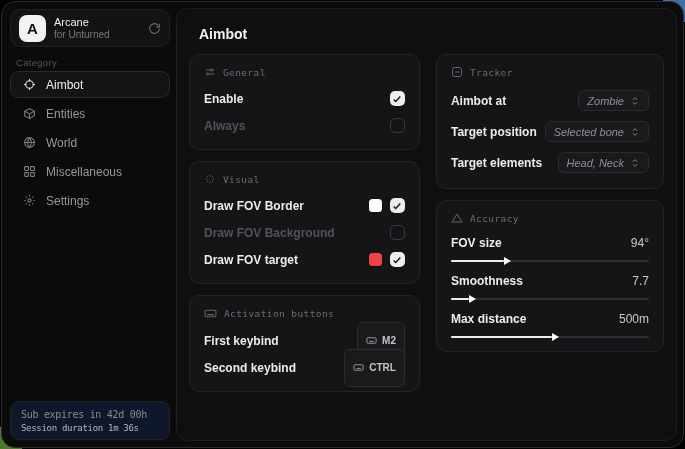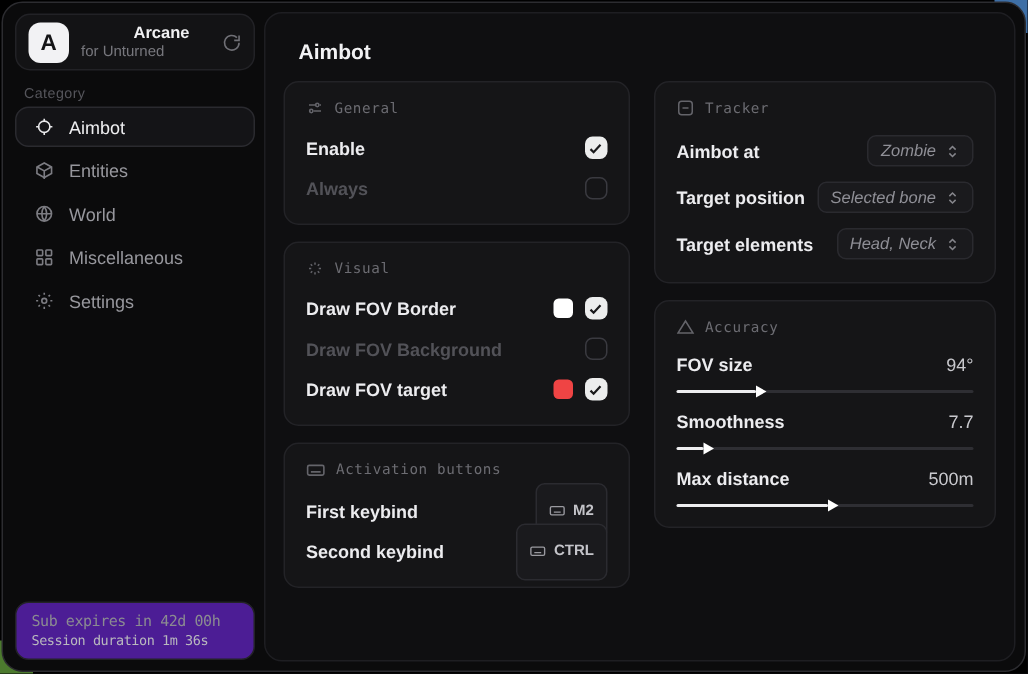--- a/index.html
+++ b/index.html
@@ -26,21 +26,21 @@
     position:absolute; left:8px; top:7px; right:6px; height:38px;
     background:#131315; border:1px solid #222226; border-radius:10px;
     display:flex; align-items:center; padding:0 8px;
   }
   .avatar {
     width:27px; height:27px; border-radius:8px; background:#f2f2f4;
     color:#141416; font-weight:bold; font-size:15px;
     display:flex; align-items:center; justify-content:center; flex:none;
   }
   .logo-text { margin-left:8px; flex:1; min-width:0; }
-  .logo-title { color:#f0f0f2; font-size:11px; font-weight:bold; line-height:13px;margin-left:35px; }
+  .logo-title { color:#f0f0f2; font-size:11px; font-weight:normal; line-height:13px; }
   .logo-sub { color:#77777d; font-size:10px; line-height:12px; }
   .sync { color:#6f6f75; display:flex; }
 
   .cat-label {
     position:absolute; left:14px; top:55px;
     color:#55555b; font-size:9.5px; letter-spacing:.3px;
   }
   .nav { position:absolute; left:8px; right:6px; top:69px; }
   .nav-item {
     display:flex; align-items:center; gap:10px;
@@ -49,21 +49,21 @@
     border:1px solid transparent;
   }
   .nav-item.active {
     background:#141417; border-color:#2a2a2f; color:#eeeef0; height:27px;
   }
   .nav-item .nicon { display:flex; color:#7c7c82; }
   .nav-item.active .nicon { color:#e8e8ea; }
 
   .status-card {
     position:absolute; left:8px; bottom:7px; width:160px;
-    border:1px solid #232327; border-radius:9px; background:#4c1d95;
+    border:1px solid #232327; border-radius:9px; background:#0f172a;
     padding:7px 10px 6px;
   }
   .status-l1 { font-family:"DejaVu Sans Mono", monospace; font-size:10px; color:#8b8b91; letter-spacing:-.3px; }
   .status-l2 { font-family:"DejaVu Sans Mono", monospace; font-size:9px; color:#b9b9be; margin-top:3px; letter-spacing:-.3px; }
 
   
   .main {
     position:absolute; left:174px; top:6px; right:6px; bottom:6px;
     background:#0f0f11; border:1px solid #1e1e22; border-radius:12px;
     padding:12px 10px;

